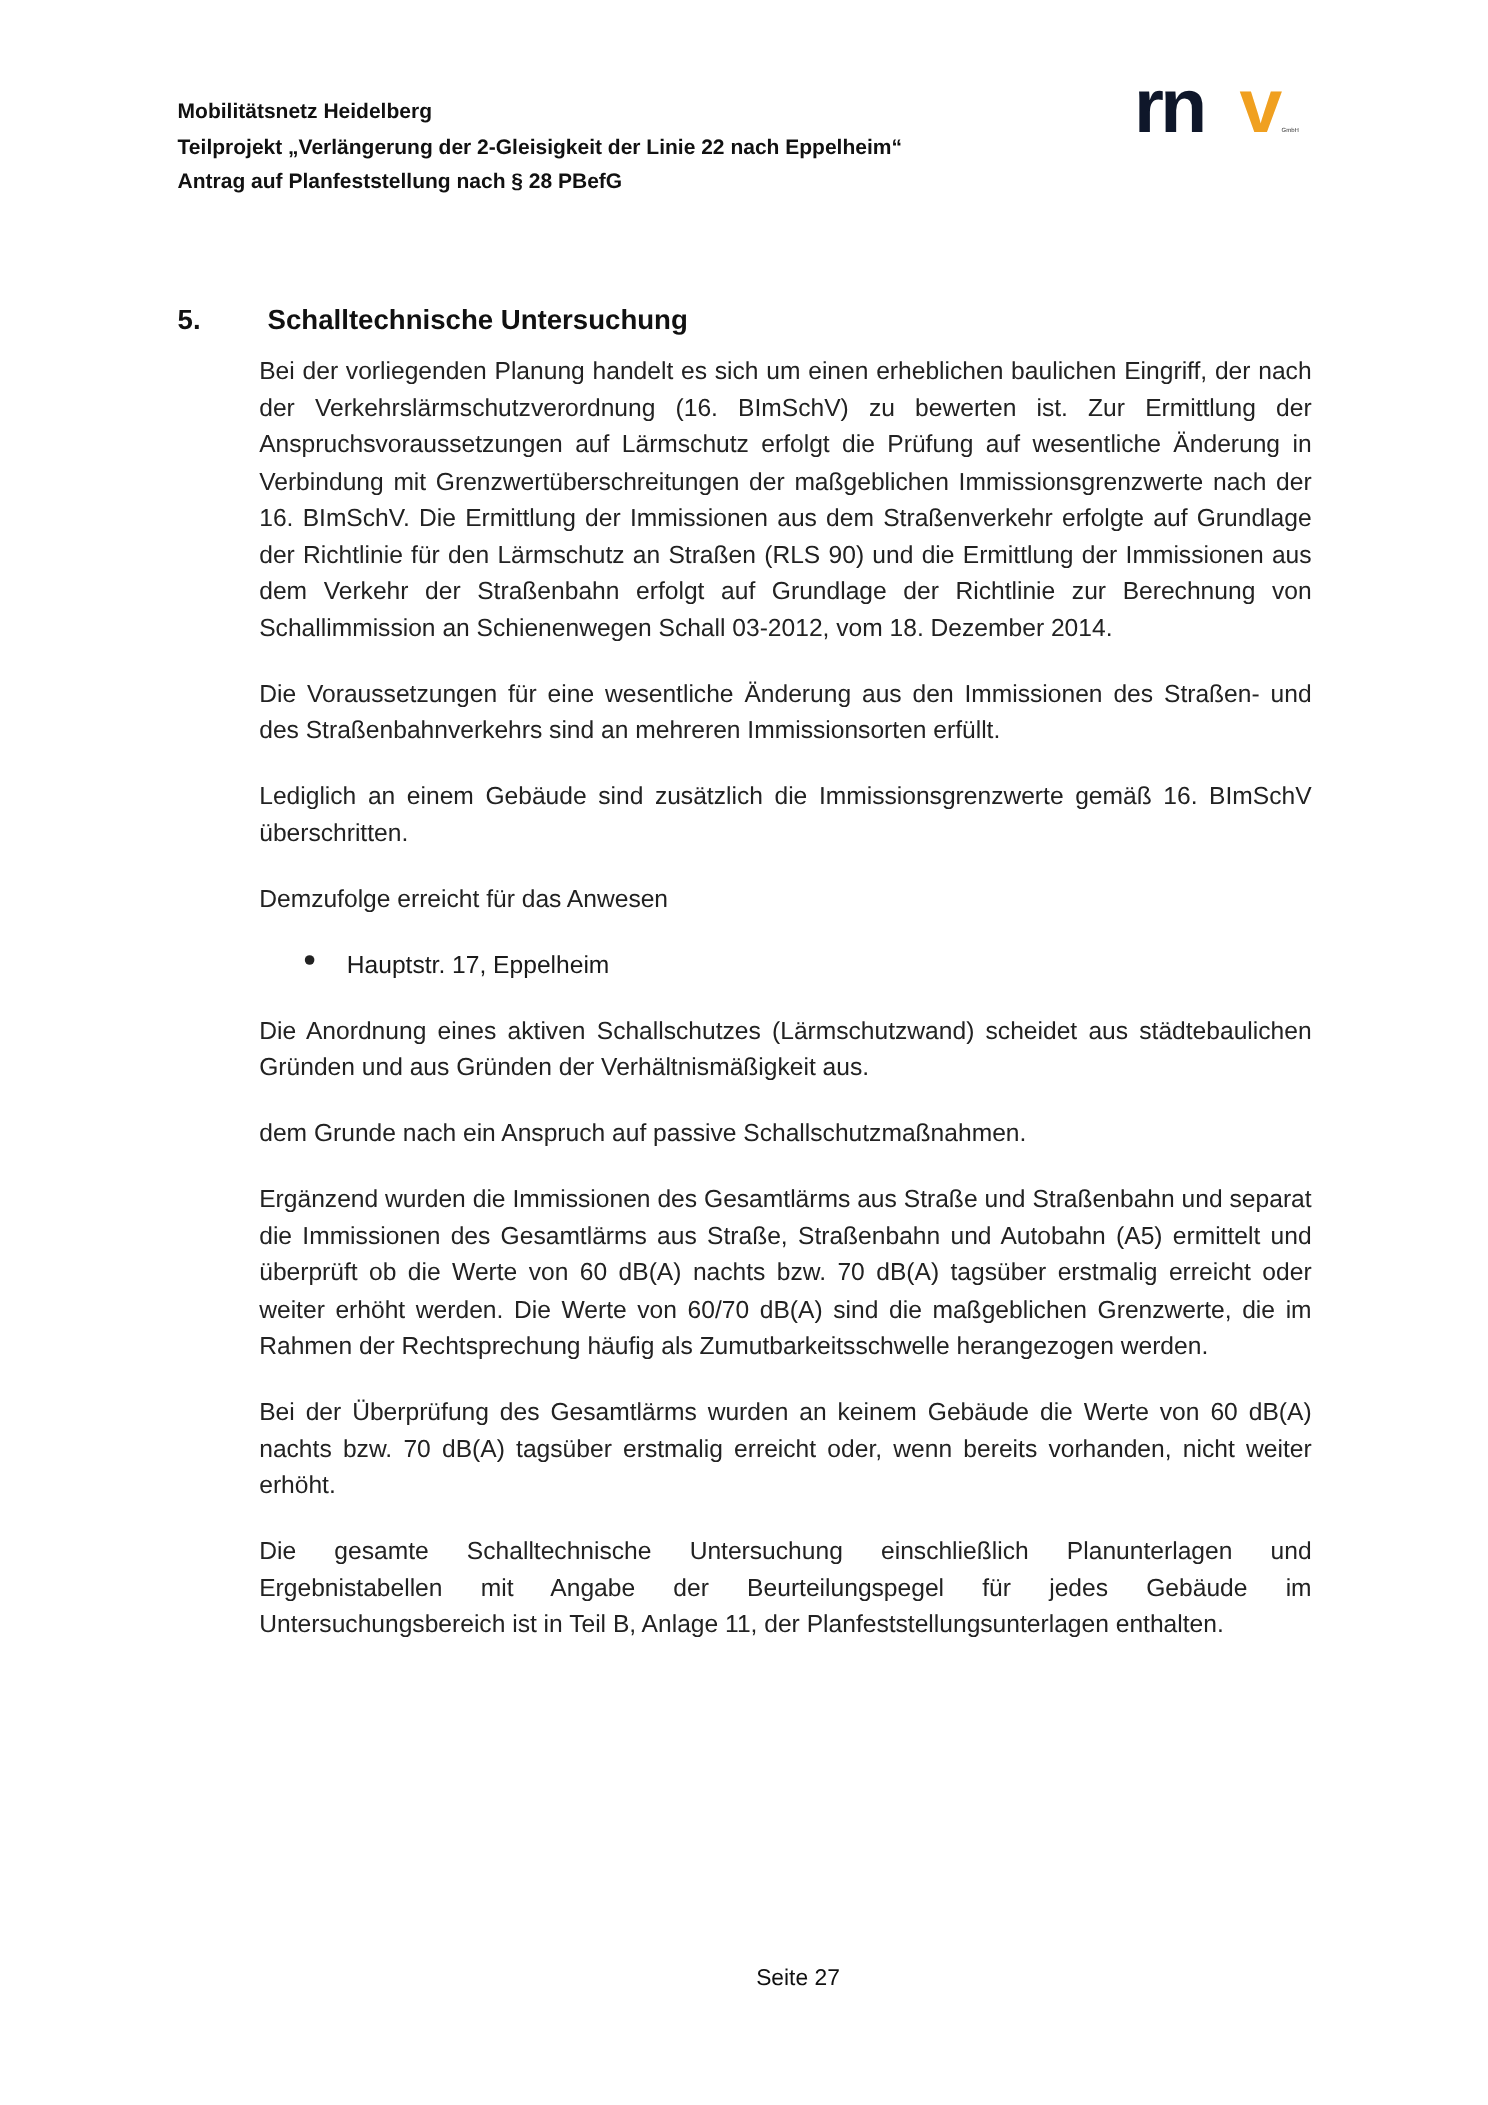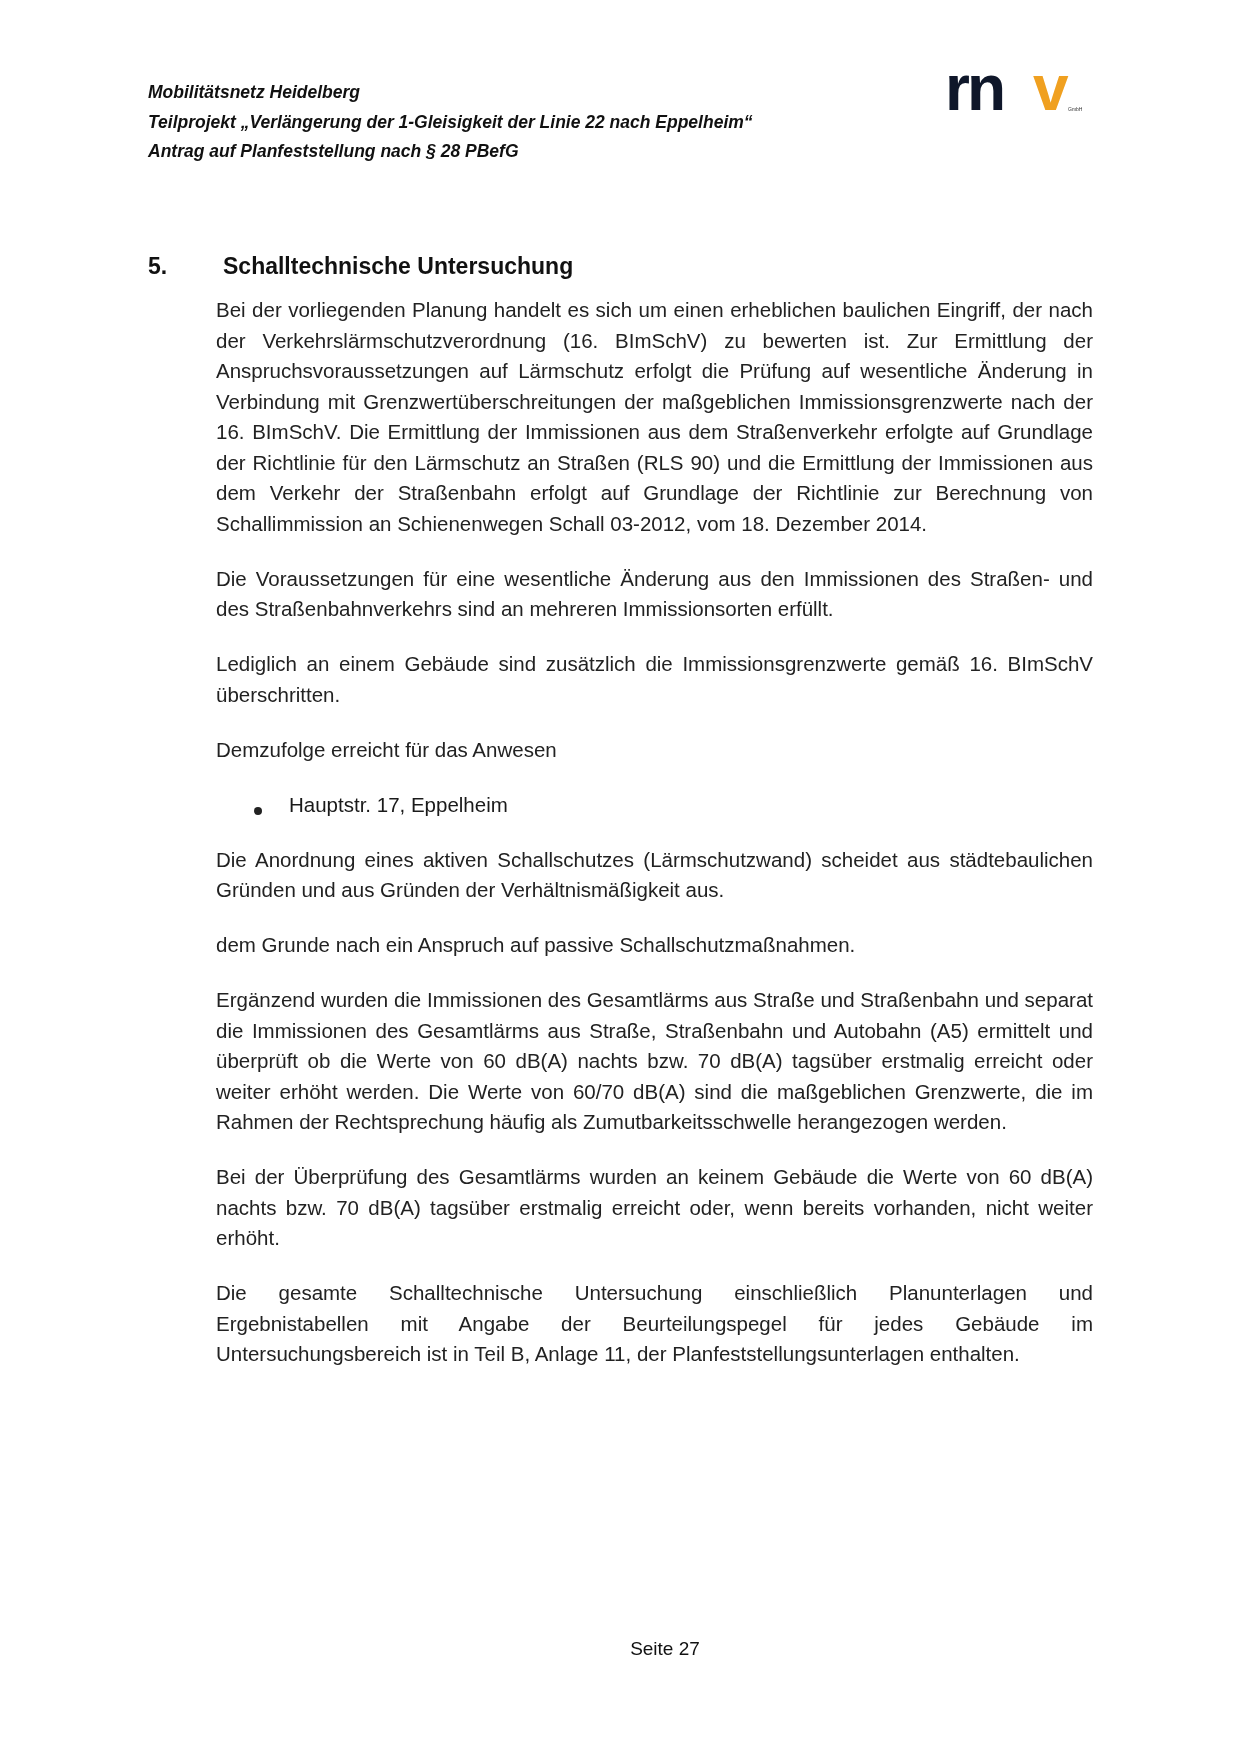--- a/index.html
+++ b/index.html
@@ -1,39 +1,39 @@
 <!DOCTYPE html>
 <html><head>
 <meta charset="utf-8">
 <style>
   html, body { margin:0; padding:0; background:#ffffff; }
   body { width:1240px; height:1754px; position:relative; overflow:hidden;
          font-family:"Liberation Sans", sans-serif; color:#1a1a1a; }
-  .header { position:absolute; left:148px; top:78px;font-style:italic; }
+  .header { position:absolute; left:148px; top:78px; }
   .header .line { font-weight:bold; font-size:17.5px; line-height:29.5px; color:#111; white-space:nowrap; }
   .logo { position:absolute; left:945px; top:64px; width:140px; height:50px; }
   .logo .rn { position:absolute; left:0; top:0; font-weight:bold; font-size:64px; line-height:48px;
               letter-spacing:-3px; color:#0f172a; font-family:"Liberation Sans", sans-serif; }
   .logo .v { position:absolute; left:88px; top:0; font-weight:bold; font-size:64px; line-height:48px; color:#f0a020; }
   .logo .gmbh { position:absolute; left:123px; top:42px; font-size:5px; color:#333; }
   .section { position:absolute; left:148px; top:251px; width:952px; }
   .sec-title { font-weight:bold; font-size:23px; line-height:30px; color:#111; display:flex; }
   .sec-num { width:75px; }
   .body { position:absolute; left:216px; top:295px; width:877px; }
   .body p { margin:0 0 24.5px 0; font-size:20.5px; line-height:30.5px; text-align:justify; hyphens:manual; color:#222; }
-  .bullet { display:flex; align-items:flex-end; margin:0 0 24.5px 0; font-size:20.5px; line-height:30.5px; }
+  .bullet { display:flex; align-items:center; margin:0 0 24.5px 0; font-size:20.5px; line-height:30.5px; }
   .bullet .dot { width:8px; height:8px; border-radius:50%; background:#222; margin-left:38px; margin-right:27px; position:relative; top:-5px; flex:none; }
   .footer { position:absolute; left:0; width:1330px; top:1638px; text-align:center; font-size:19px; color:#111; }
 </style>
 </head>
 <body>
 
 <div class="header">
   <div class="line">Mobilitätsnetz Heidelberg</div>
-  <div class="line">Teilprojekt  „Verlängerung der 1-Gleisigkeit der Linie 22 nach Eppelheim“</div>
+  <div class="line">Teilprojekt  „Verlängerung der 2-Gleisigkeit der Linie 22 nach Eppelheim“</div>
   <div class="line">Antrag auf Planfeststellung nach § 28 PBefG</div>
 </div>
 
 <div class="logo">
   <span class="rn">rn</span>
   <span class="v">v</span>
   <span class="gmbh">GmbH</span>
 </div>
 
 <div class="section">

